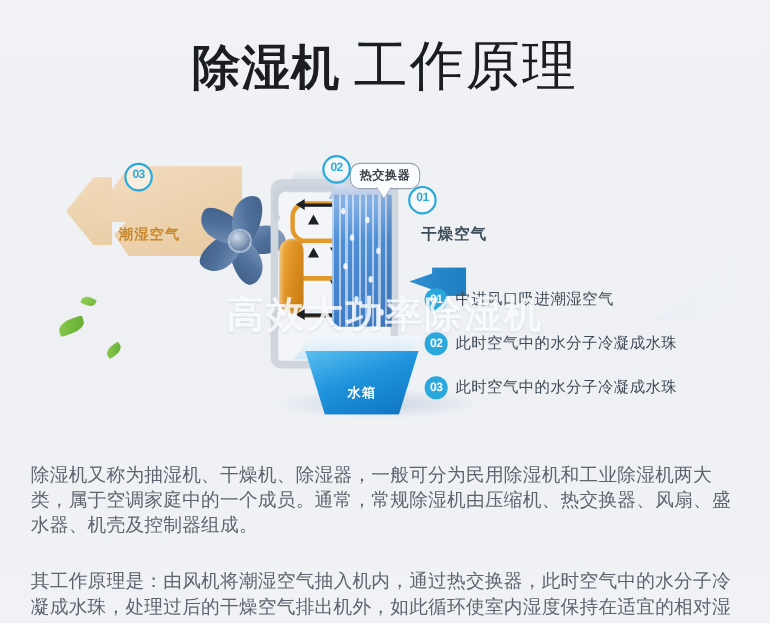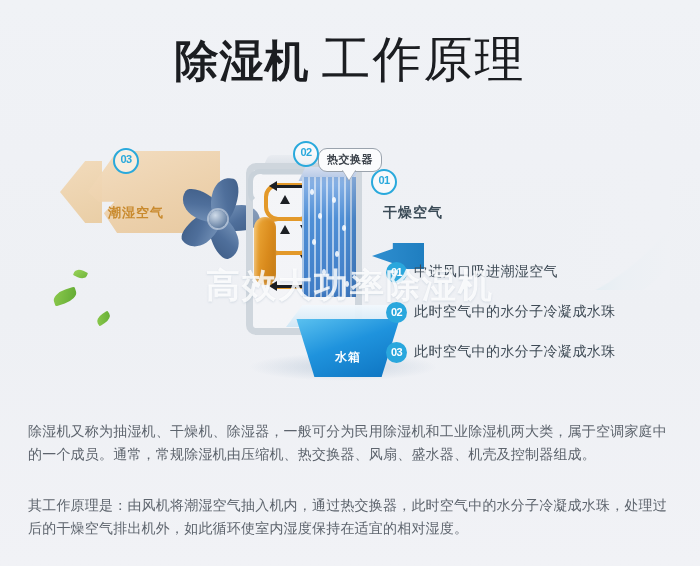--- a/index.html
+++ b/index.html
@@ -272,21 +272,21 @@
     position: absolute;
     left: 372px; top: 128px;
     width: 52px; height: 26px;
     background: linear-gradient(90deg, #2f8fd0, #1f7ec0);
     clip-path: polygon(100% 0%, 100% 100%, 40% 100%, 40% 78%, 0% 50%, 40% 22%, 40% 0%);
   }
 
   
   .wtank {
     position: absolute;
-    left: 292px; top: 190px;
+    left: 273px; top: 190px;
     width: 112px; height: 72px;
   }
   .wtank .body {
     position: absolute;
     left: 0; top: 14px;
     width: 112px; height: 58px;
     background: linear-gradient(160deg, #5cc2f0 0%, #1f93dd 45%, #0d72bf 100%);
     clip-path: polygon(4% 0%, 96% 0%, 80% 100%, 20% 100%);
   }
   .wtank .lid {
@@ -420,21 +420,21 @@
 
   
   .copy {
     position: absolute;
     left: 28px;
     top: 420px;
     width: 650px;
   }
   .copy p {
     margin: 0;
-    font-size: 14px;
+    font-size: 17px;
     line-height: 23px;
     color: #5d646d;
     letter-spacing: .2px;
   }
   .copy p.second {
     margin-top: 28px;
     font-family: Liberation Serif, serif;
   }
 </style>
 </head>

